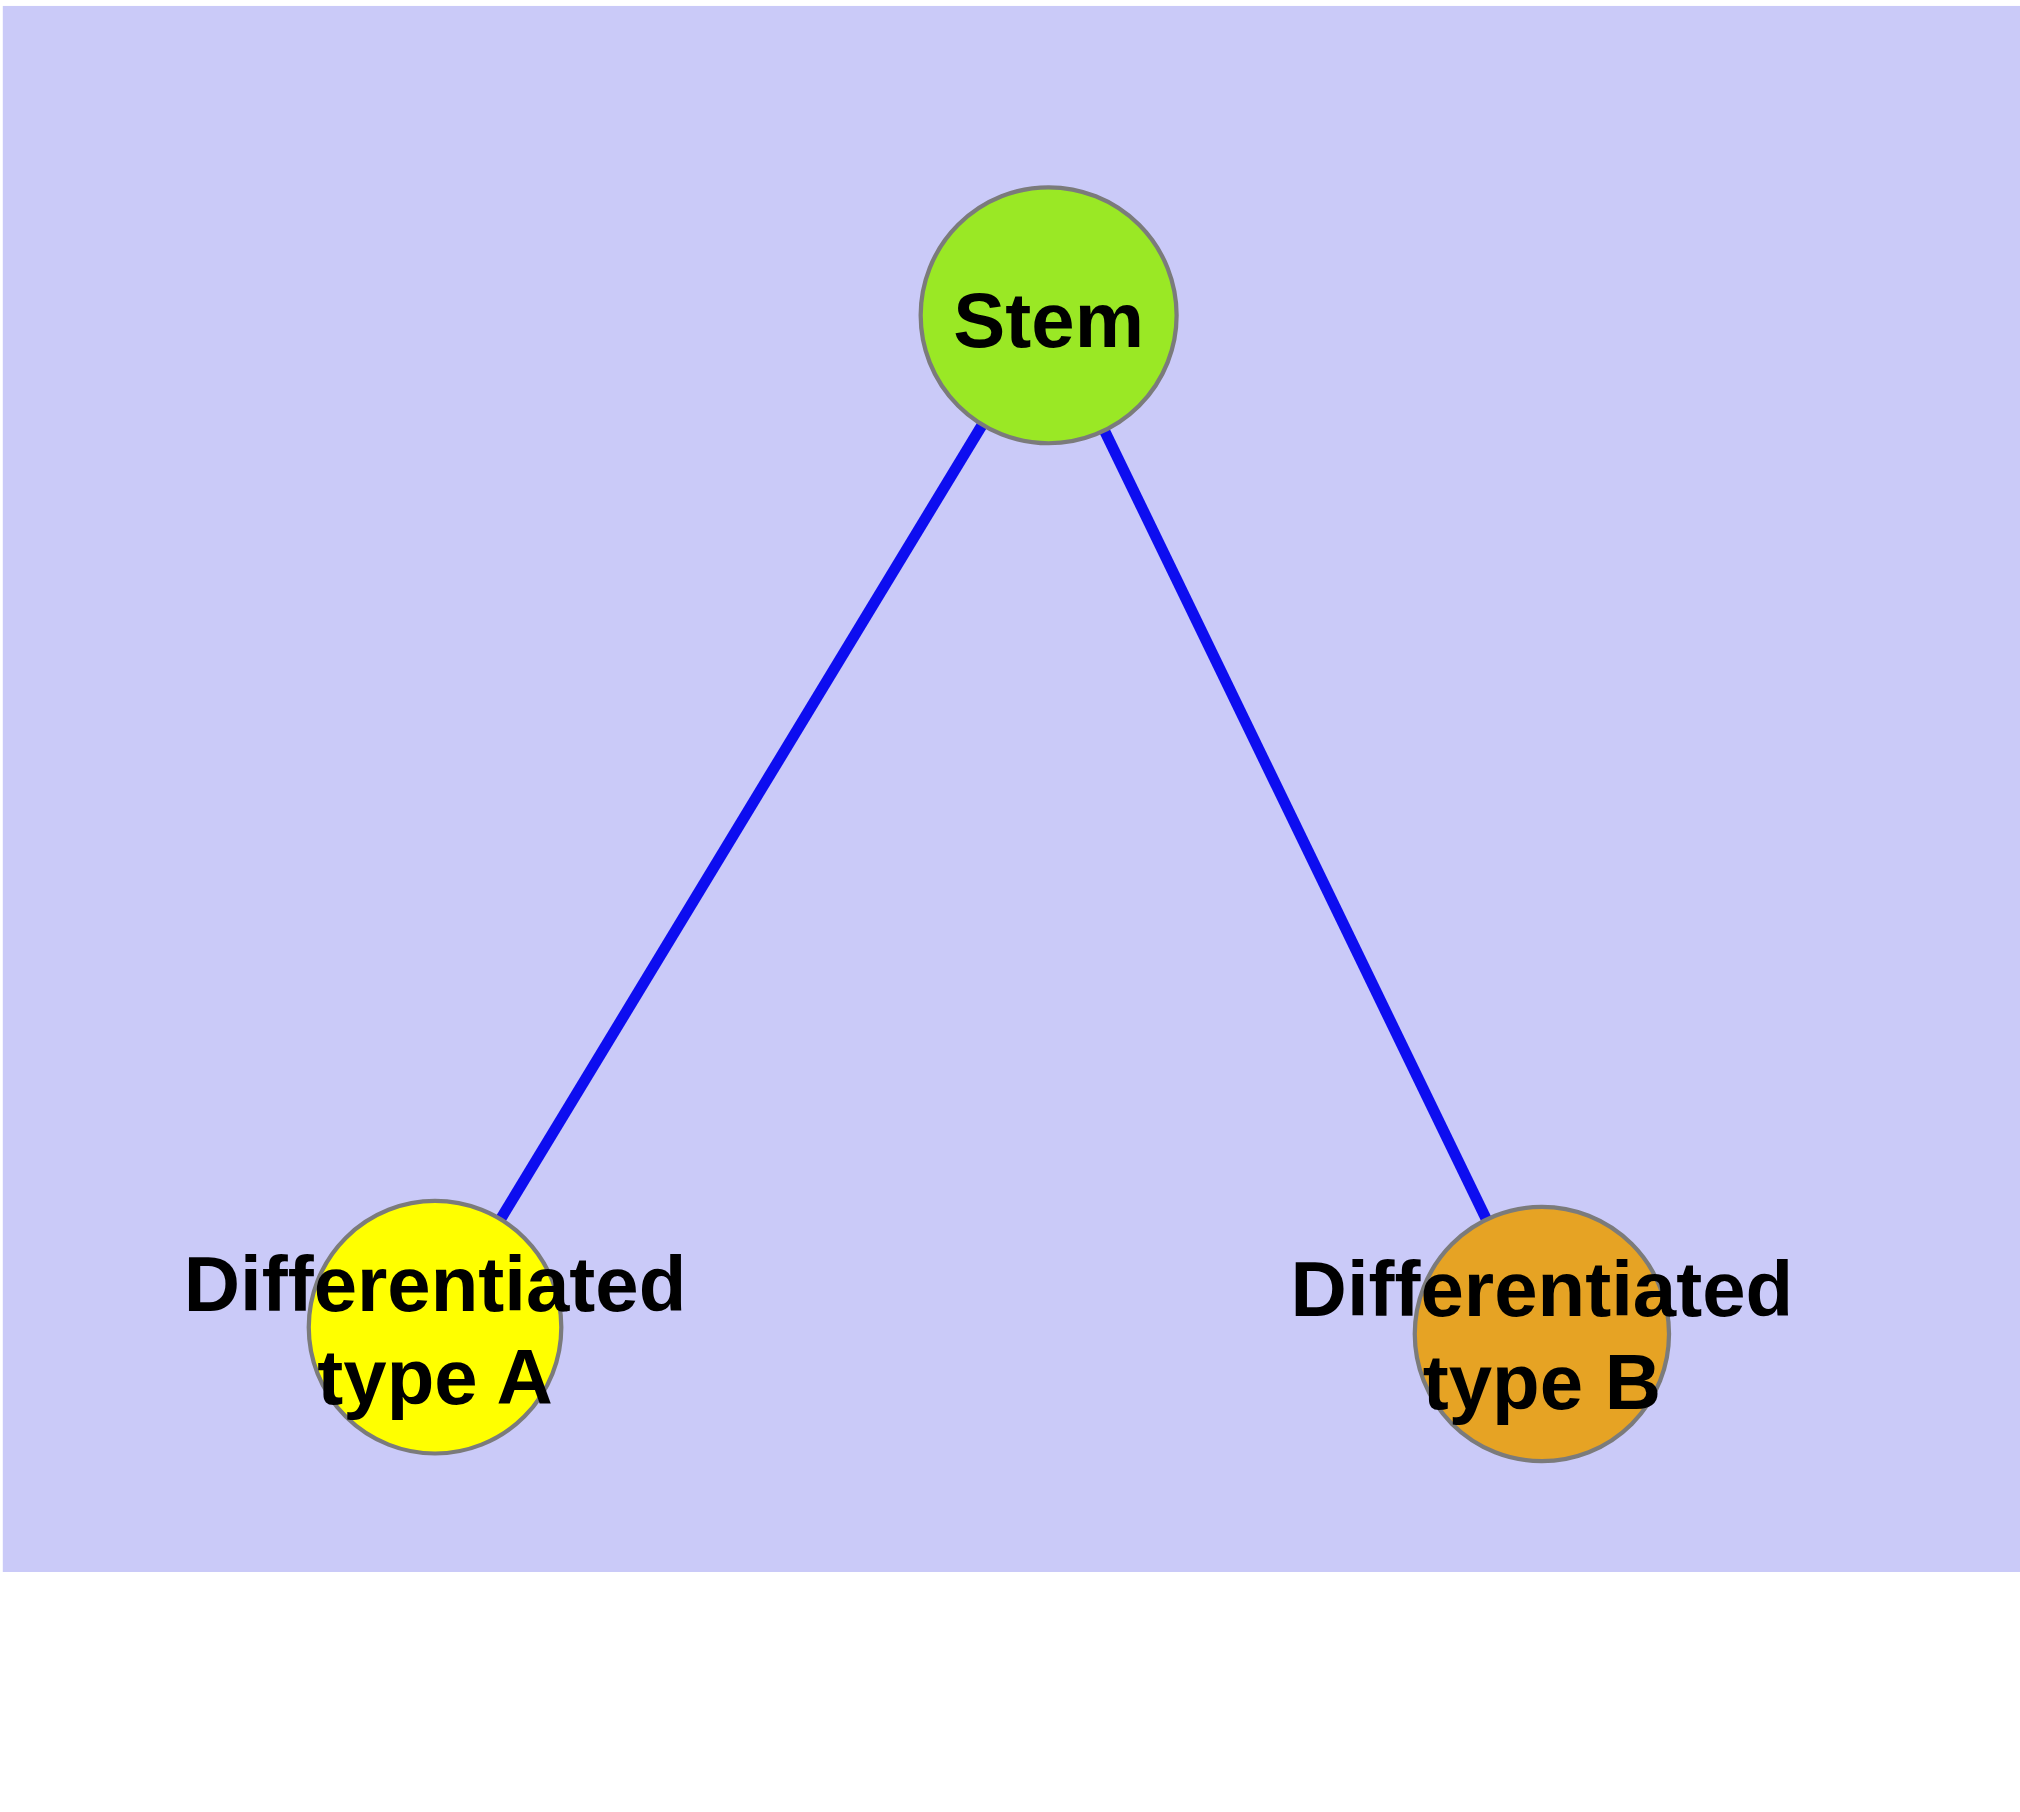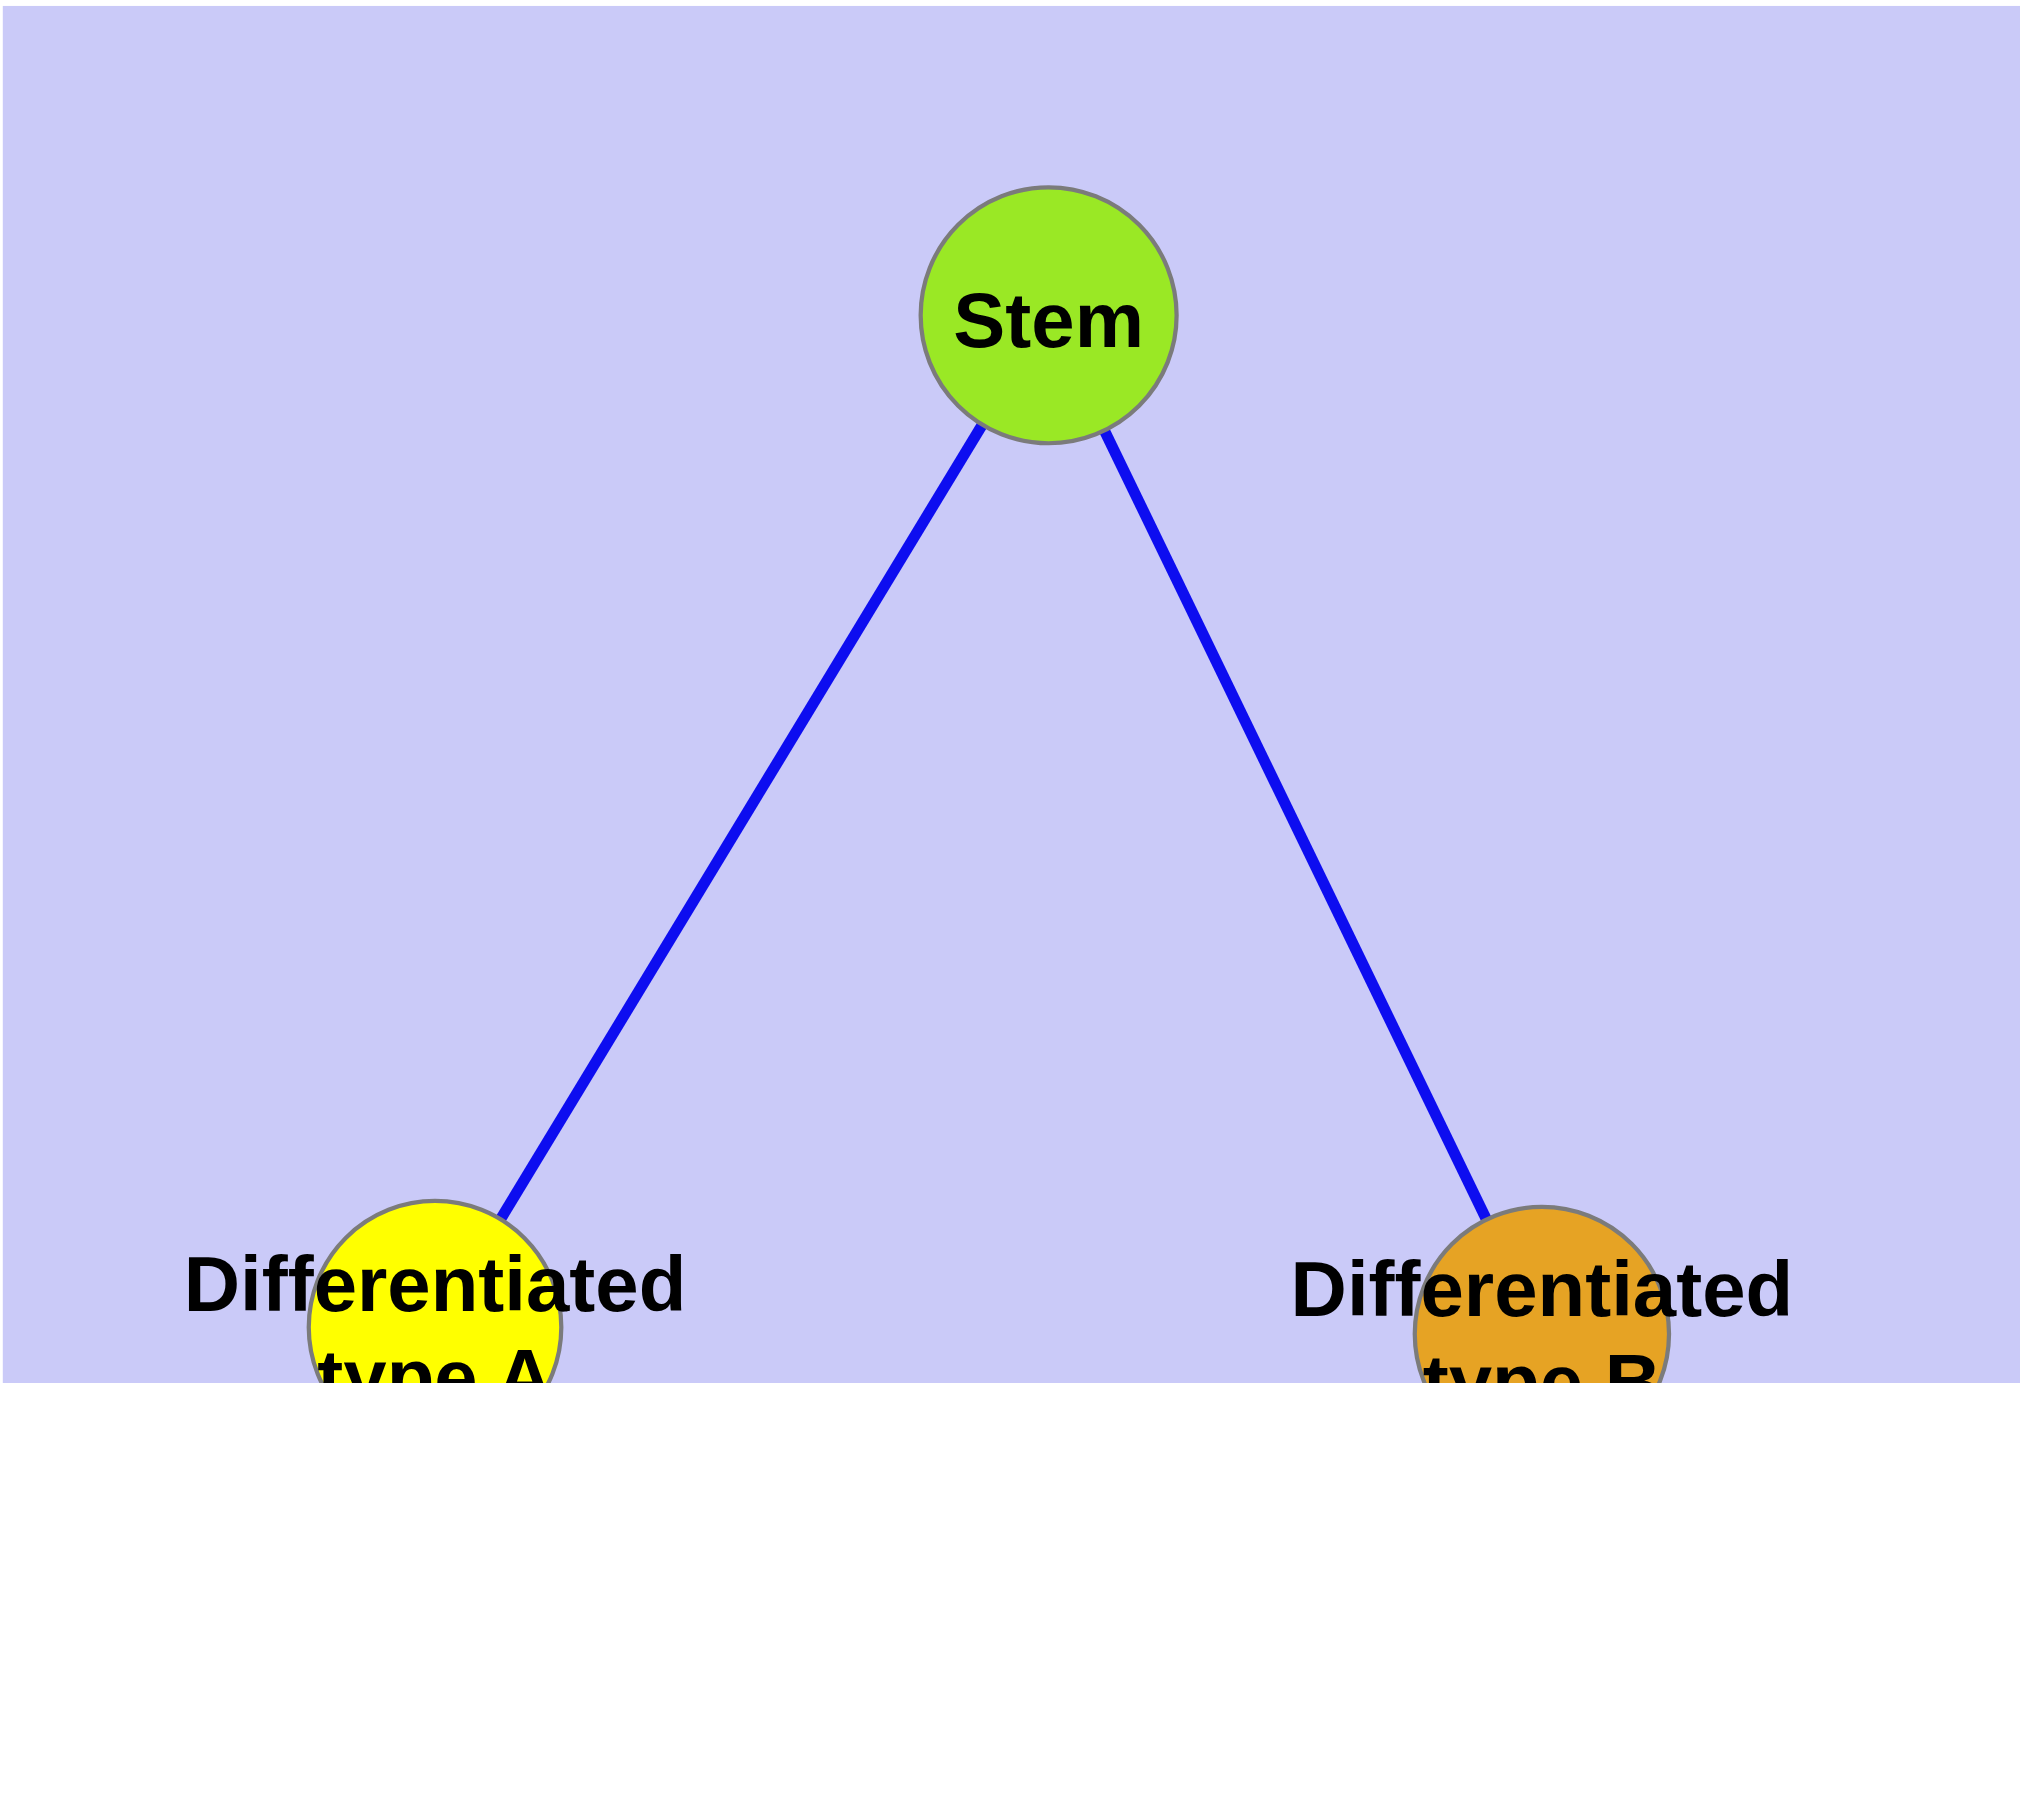--- a/index.html
+++ b/index.html
@@ -3,21 +3,21 @@
 <meta charset="utf-8">
 <style>
   html, body {
     margin: 0;
     padding: 0;
     background: #ffffff;
   }
   .screen {
     position: relative;
     width: 2021px;
-    height: 1383px;
+    height: 1572px;
     background: #ffffff;
     overflow: hidden;
   }
   .diagram-svg {
     position: absolute;
     left: 0;
     top: 0;
     width: 2021px;
     height: 1812px;
     display: block;

